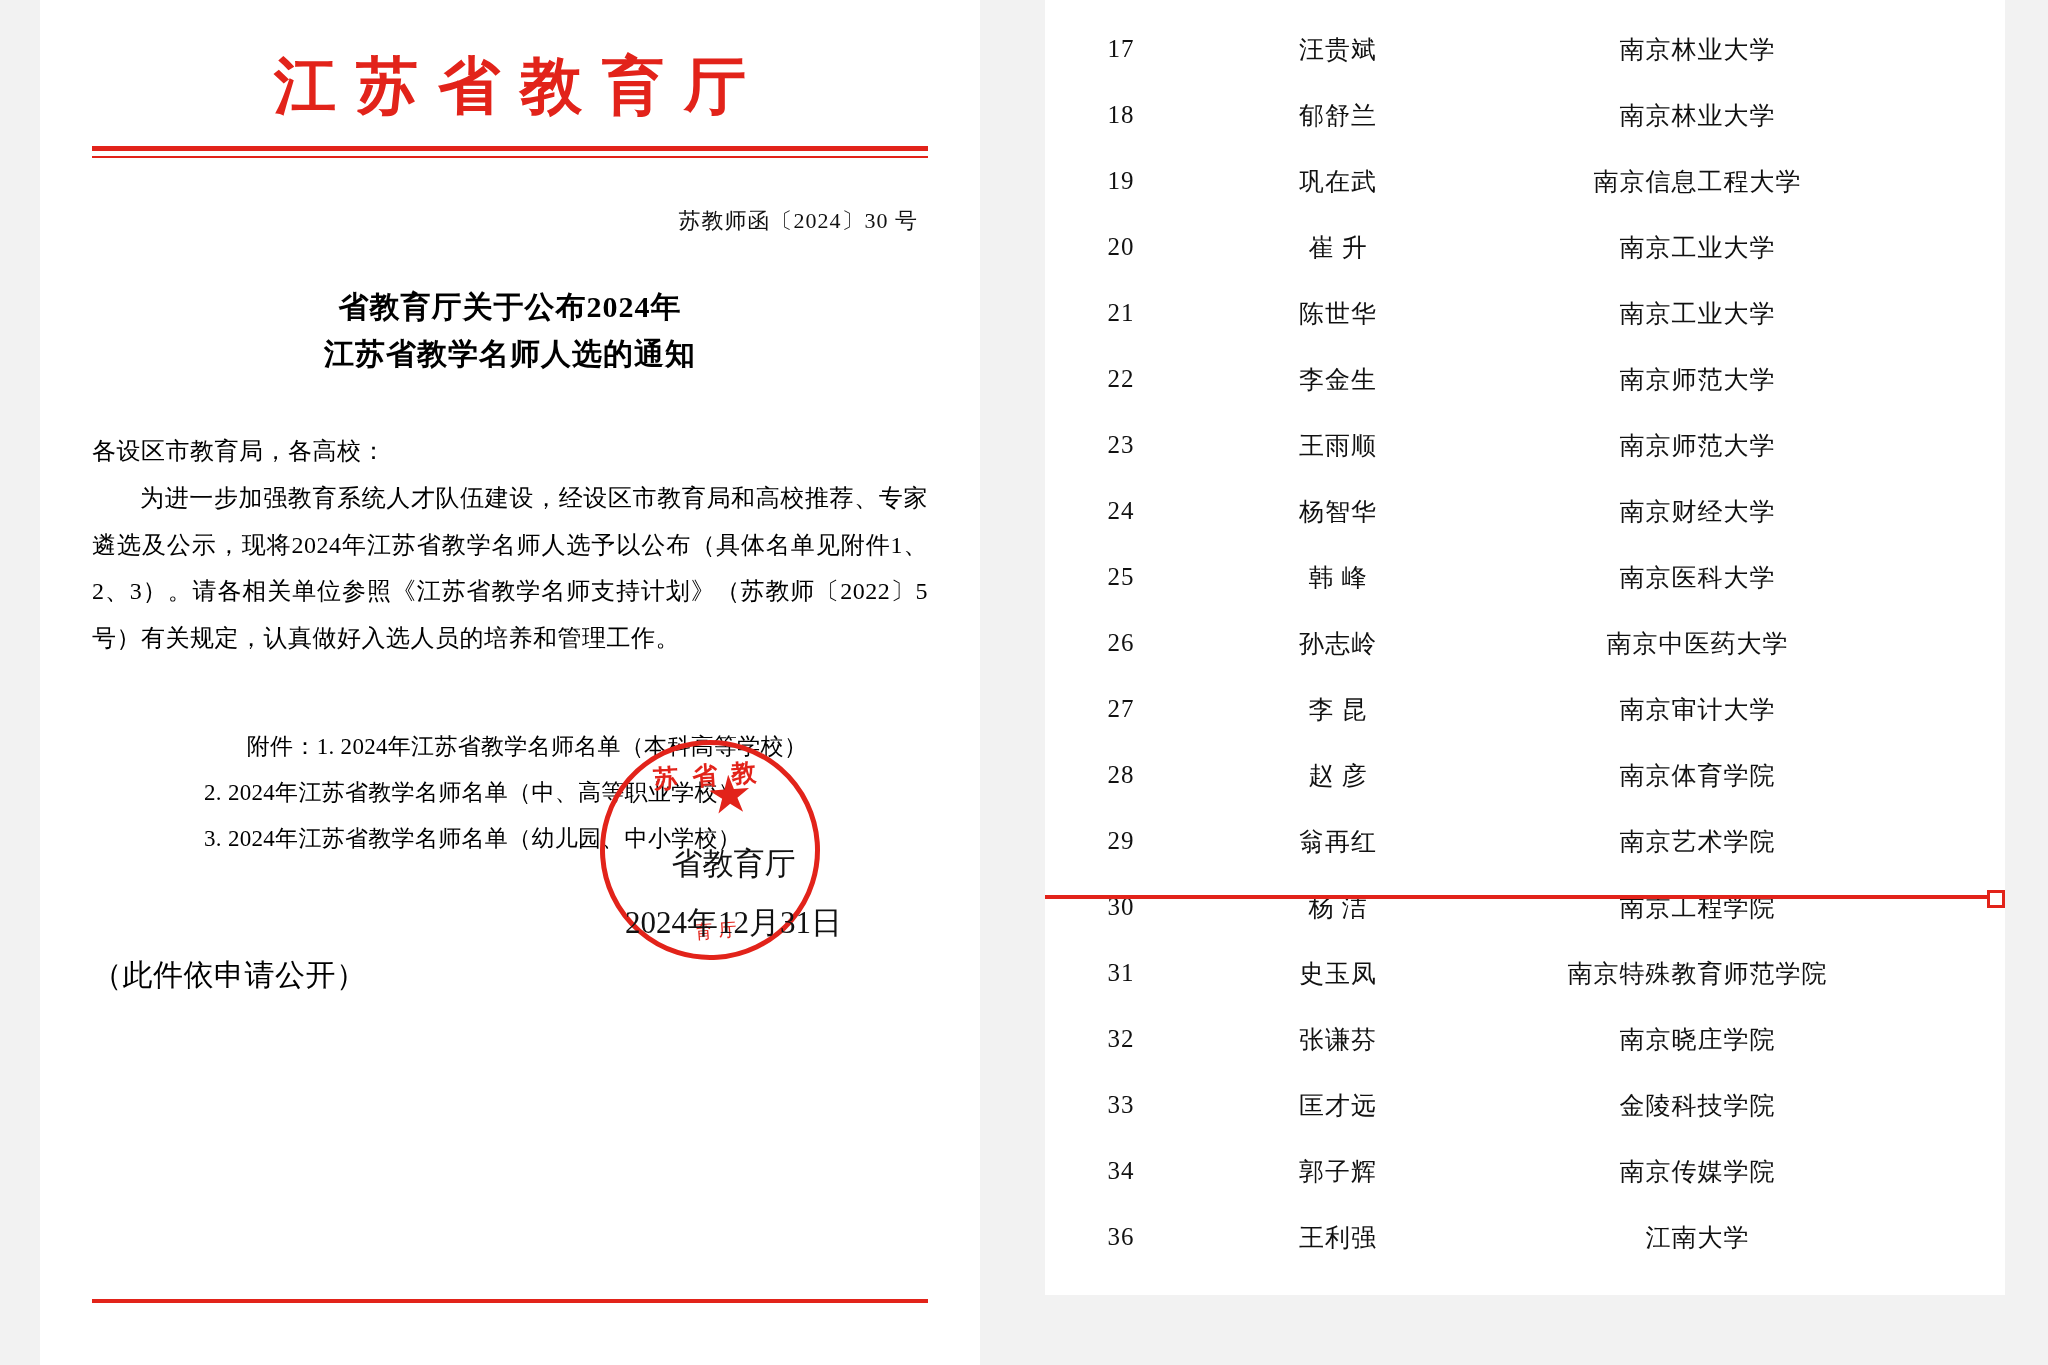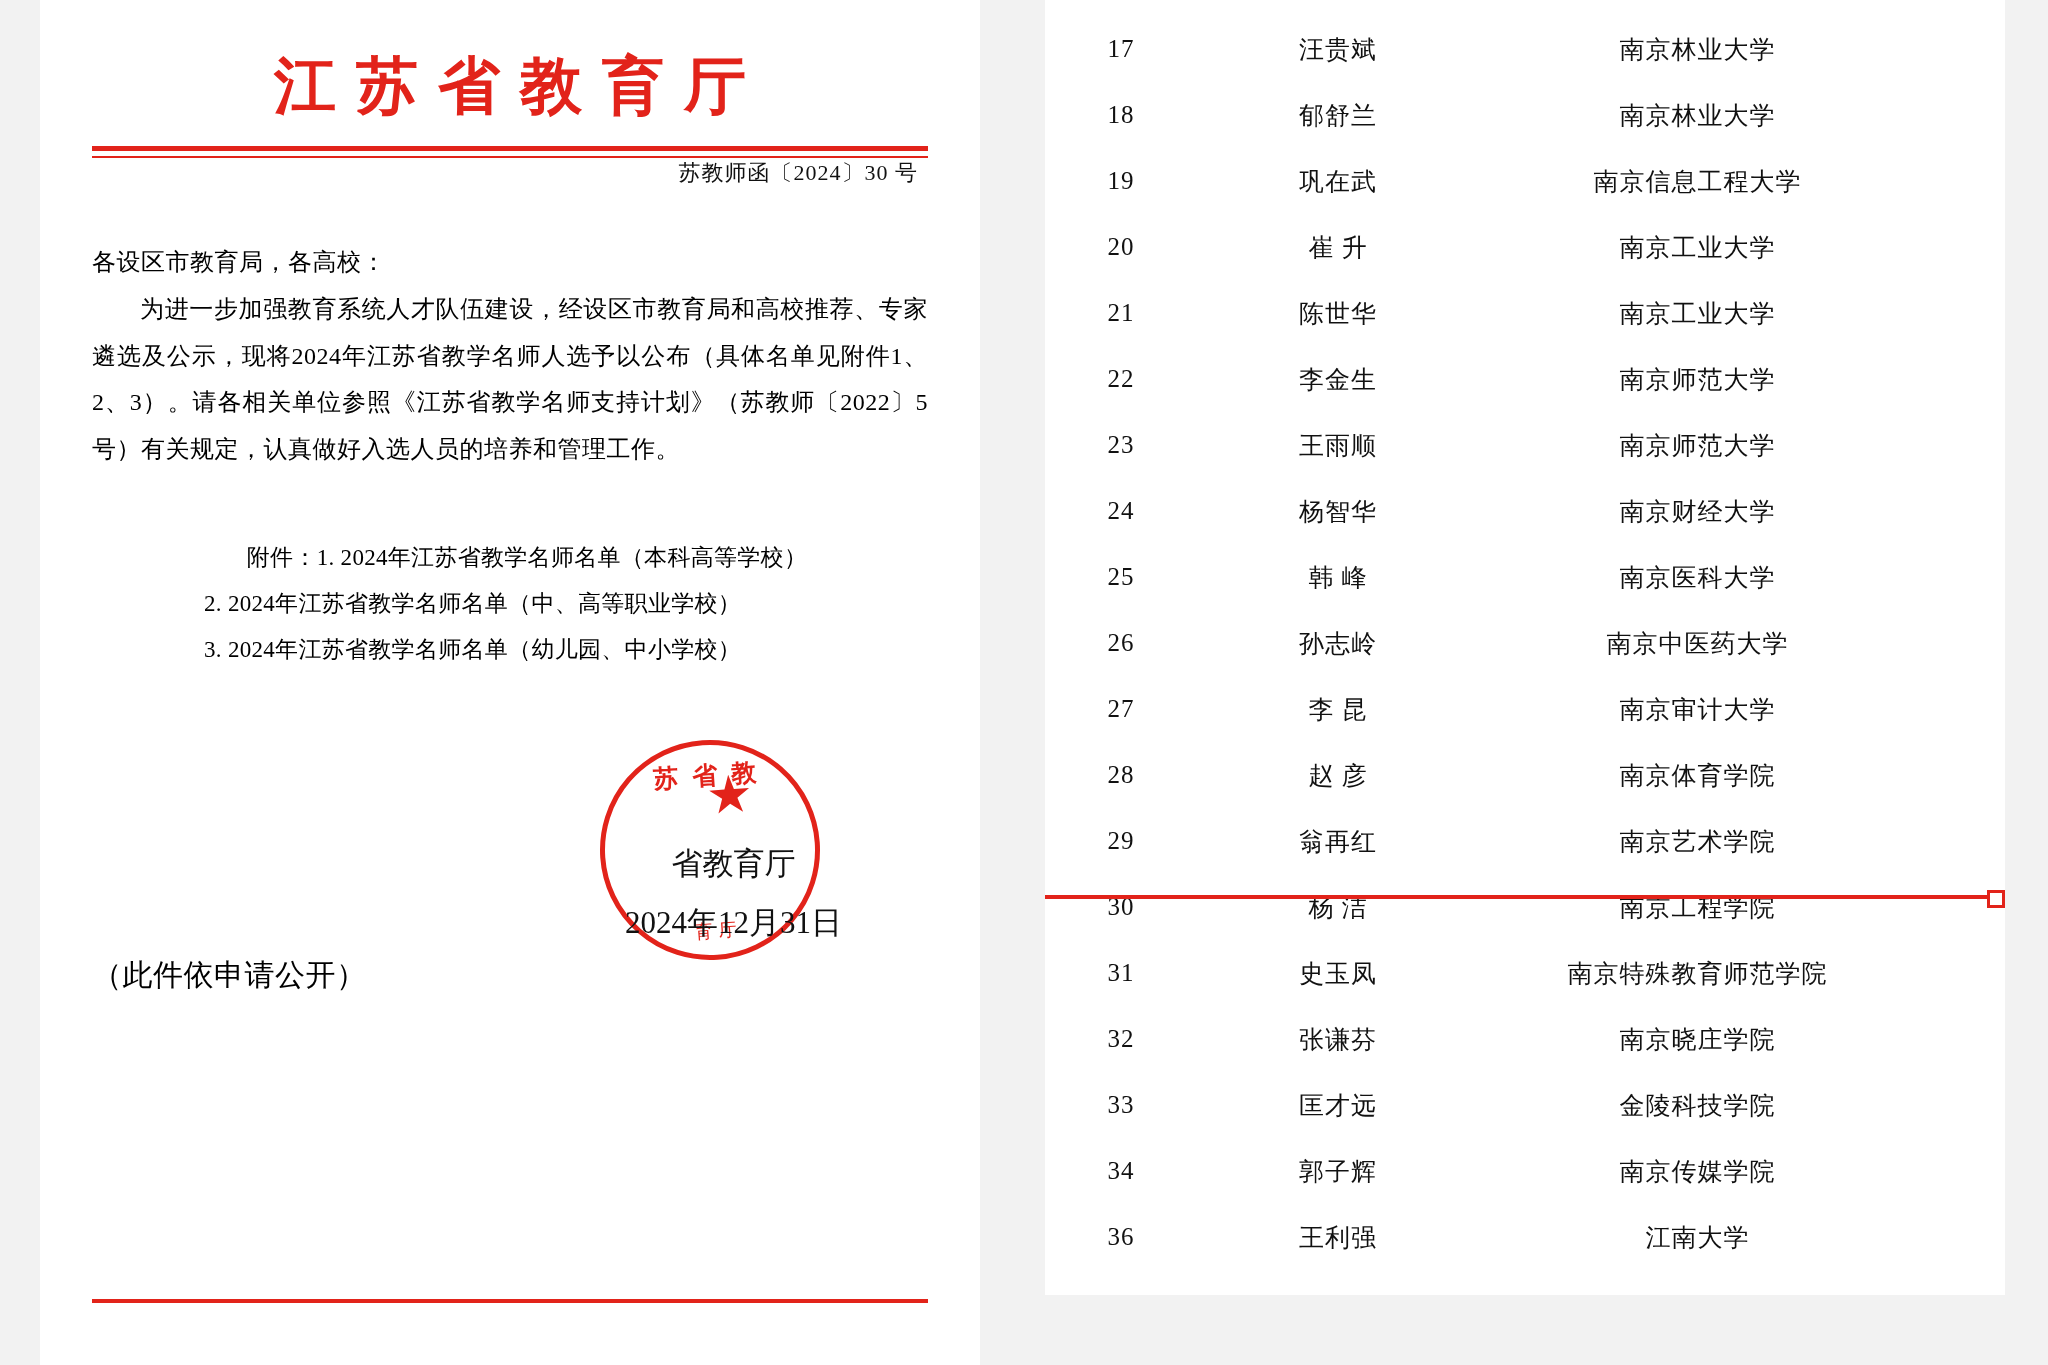--- a/index.html
+++ b/index.html
@@ -50,20 +50,21 @@
     margin-top: 26px;
     border-top: 5px solid #e2231a;
     border-bottom: 2px solid #e2231a;
     height: 5px;
     box-sizing: content-box;
   }
   .doc-number {
     text-align: right;
     font-size: 22px;
     color: #111;
+    margin-top: 48px;
     padding-right: 10px;
     letter-spacing: 1px;
   }
   .doc-title {
     text-align: center;
     font-size: 30px;
     font-weight: bold;
     line-height: 1.55;
     margin-top: 48px;
     color: #000;
@@ -243,20 +244,24 @@
 
   <div class="left-doc">
     <div class="doc-inner">
 
       <div class="letterhead">江苏省教育厅</div>
 
       <div class="rule-double"></div>
 
       <div class="doc-number">苏教师函〔2024〕30 号</div>
 
+      <div class="doc-title">
+        <div>省教育厅关于公布2024年</div>
+        <div>江苏省教学名师人选的通知</div>
+      </div>
 
       <div class="salutation">各设区市教育局，各高校：</div>
 
       <div class="body-para">为进一步加强教育系统人才队伍建设，经设区市教育局和高校推荐、专家遴选及公示，现将2024年江苏省教学名师人选予以公布（具体名单见附件1、2、3）。请各相关单位参照《江苏省教学名师支持计划》（苏教师〔2022〕5号）有关规定，认真做好入选人员的培养和管理工作。</div>
 
       <div class="attachments">
         <div class="att-head"><span>附件：</span><span class="att-first">1. 2024年江苏省教学名师名单（本科高等学校）</span></div>
         <div class="att-item">2. 2024年江苏省教学名师名单（中、高等职业学校）</div>
         <div class="att-item">3. 2024年江苏省教学名师名单（幼儿园、中小学校）</div>
       </div>

